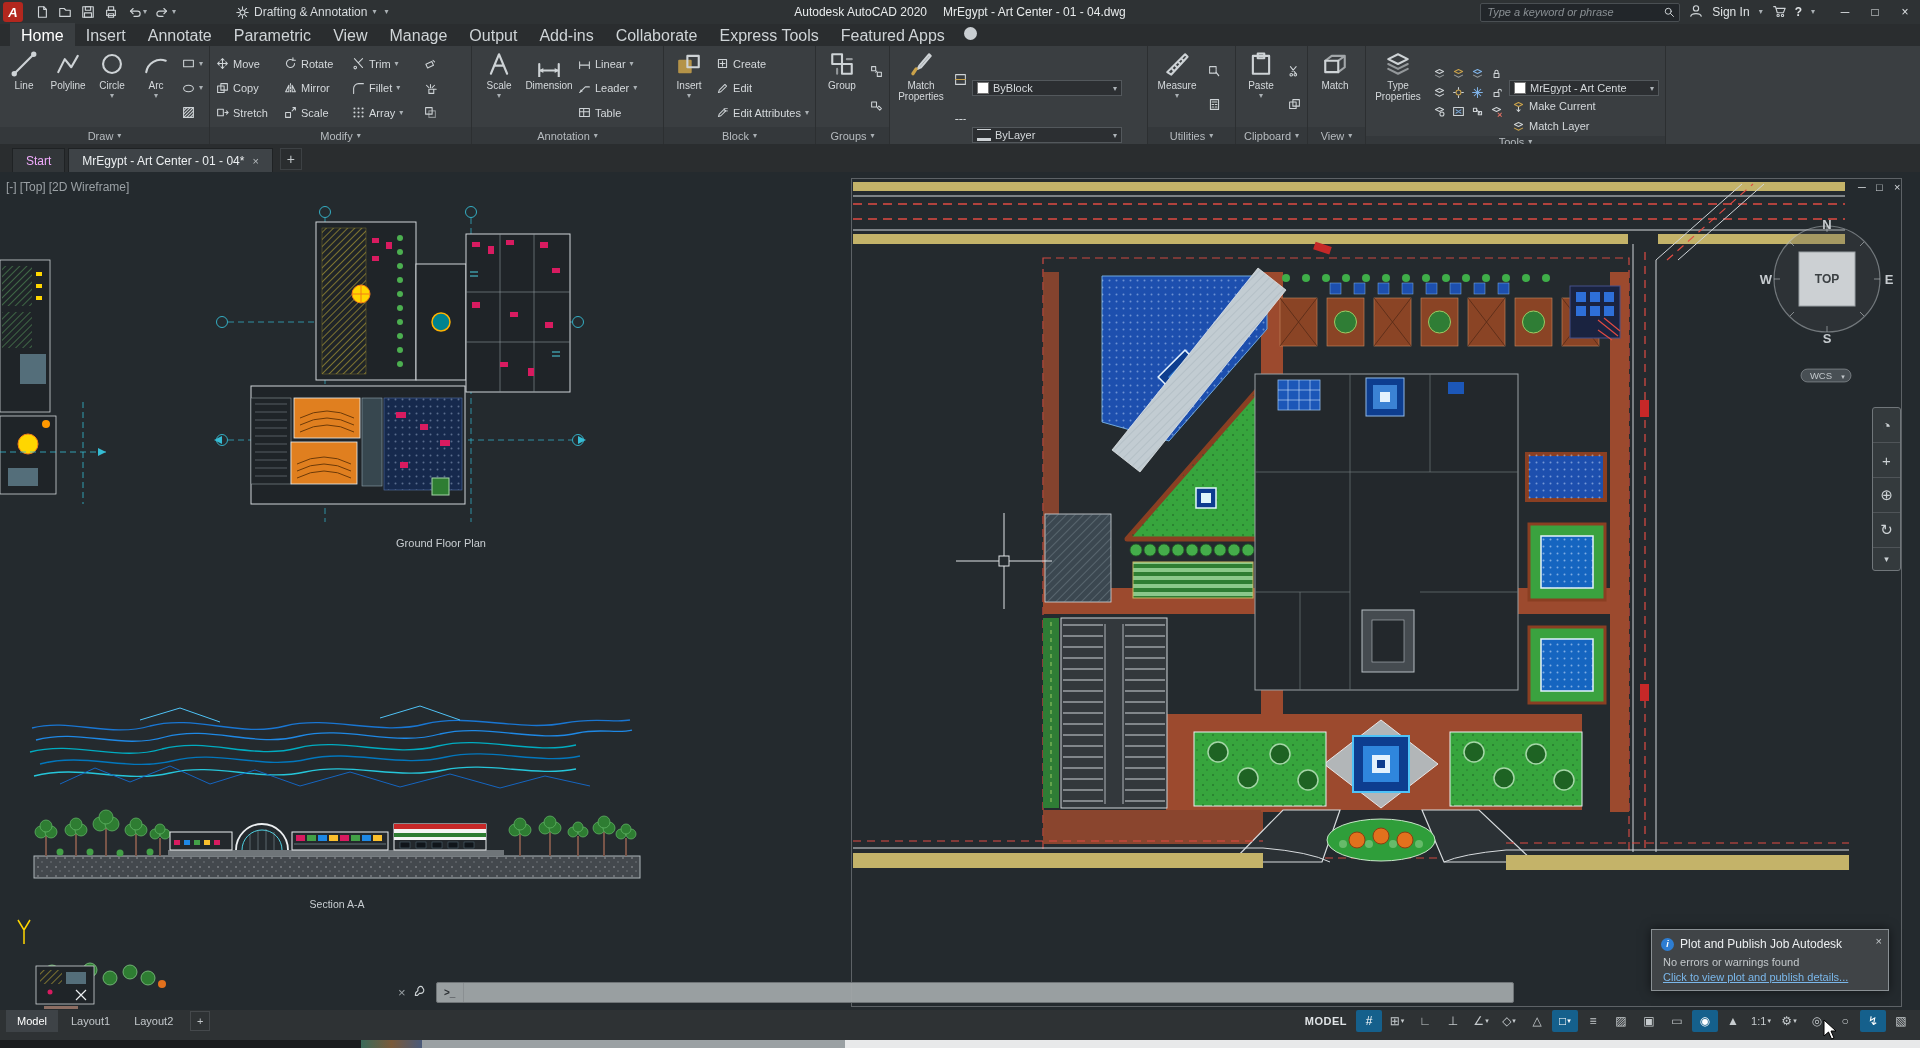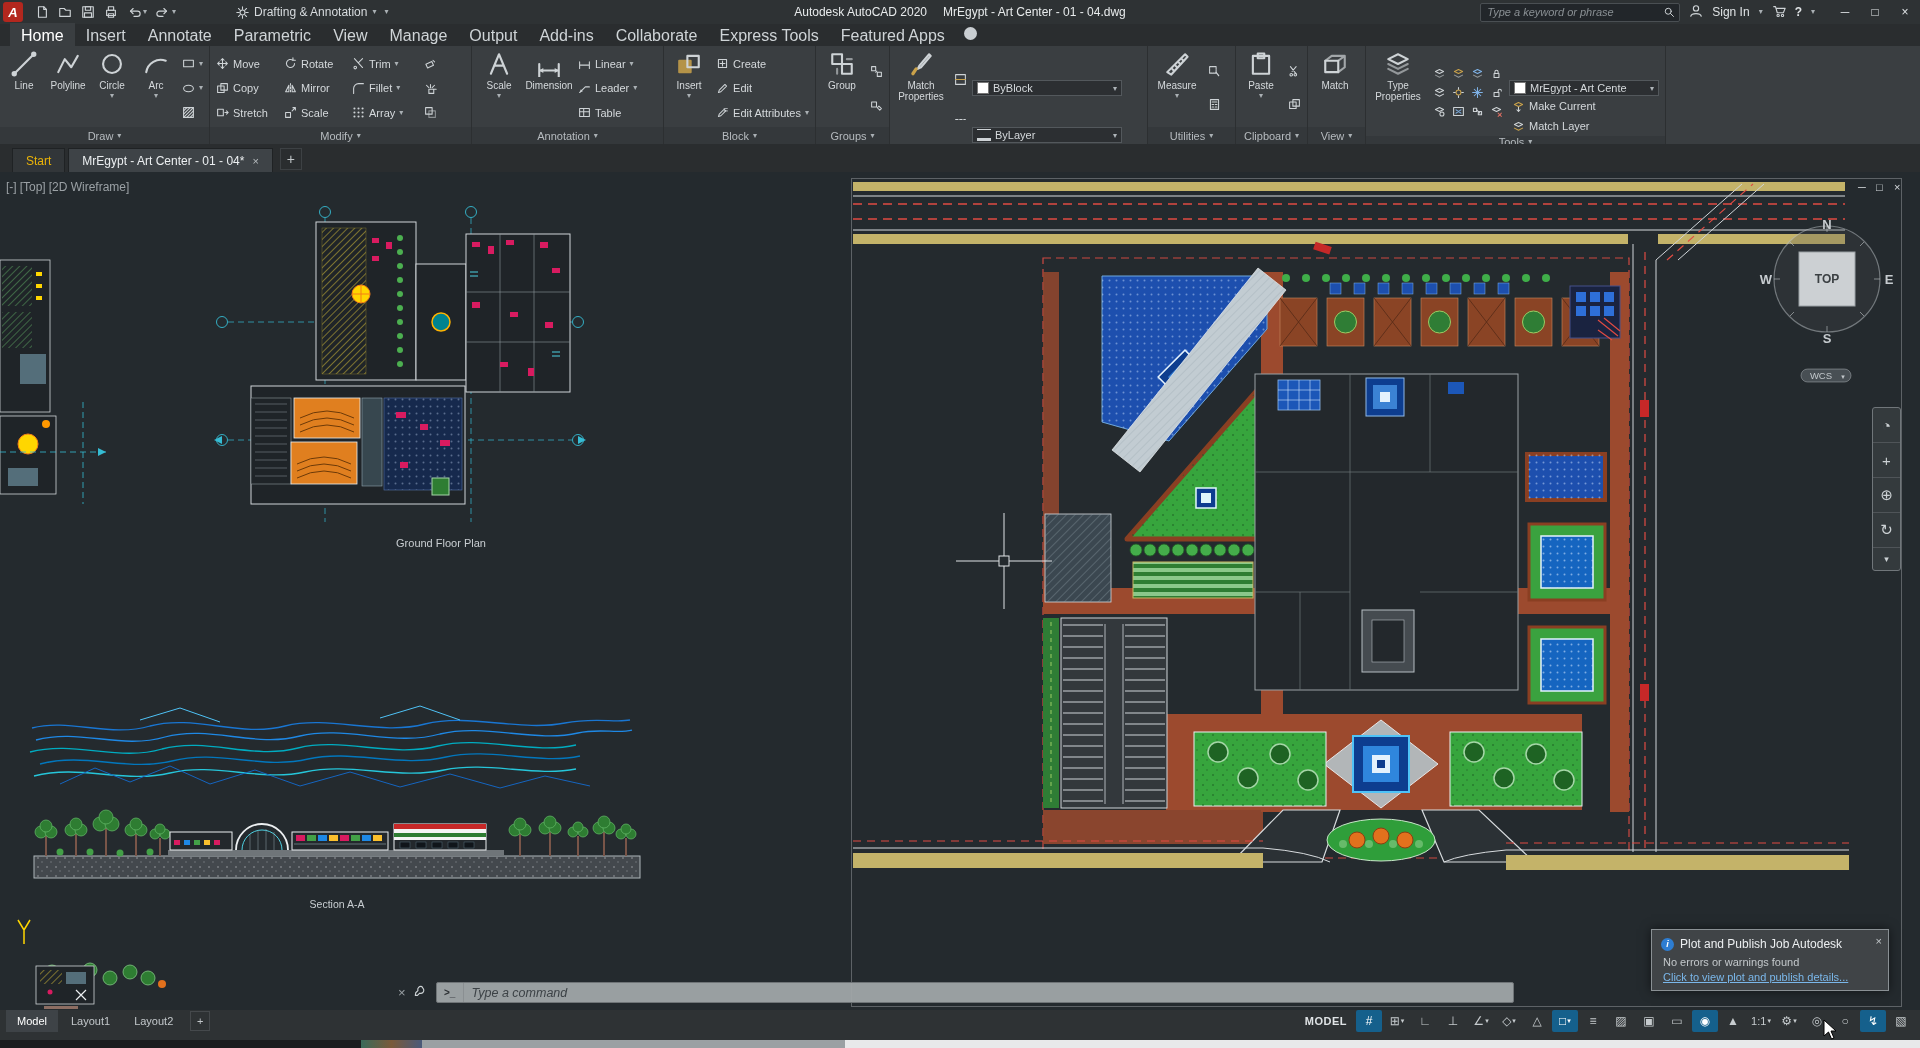--- a/index.html
+++ b/index.html
@@ -46,21 +46,21 @@
   .combo .cx{margin-left:auto;font-size:8px;color:#aeb4b8;}
   .combocol{display:flex;flex-direction:column;justify-content:space-evenly;}
   .lwglyph{width:14px;height:8px;border-top:1px solid #ced3d6;border-bottom:3px solid #ced3d6;flex:0 0 auto;}
   .ltglyph{width:14px;height:0;border-top:1px dashed #ced3d6;flex:0 0 auto;}
   .lgrid{display:grid;grid-template-columns:repeat(4,17px);grid-auto-rows:17px;gap:2px;align-content:center;margin:0 2px;}
   .lgc{display:flex;align-items:center;justify-content:center;}
   .lgc svg{width:13px;height:13px;}
   svg.ik{stroke:#ced3d6;fill:none;stroke-width:1.3;stroke-linecap:round;stroke-linejoin:round;}
   
   #filetabs{left:0;top:144px;width:1920px;height:28px;background:#2a2d2f;display:flex;align-items:flex-end;padding-left:12px;box-sizing:border-box;}
-  .ftab{height:23px;display:flex;align-items:center;gap:8px;padding:0 13px;font-size:12px;color:#eab308;background:#323639;border:1px solid #1f2224;border-bottom:none;margin-right:3px;}
+  .ftab{height:23px;display:flex;align-items:center;gap:8px;padding:0 13px;font-size:12px;color:#f0abfc;background:#323639;border:1px solid #1f2224;border-bottom:none;margin-right:3px;}
   .ftab.active{background:#3e4347;color:#eceff1;}
   .ftab .x{color:#b7bcbf;font-size:11px;}
   .newtab{width:20px;height:20px;display:flex;align-items:center;justify-content:center;color:#c3c8cb;font-size:14px;margin-left:4px;margin-bottom:2px;border:1px solid #3d4144;}
   
   #canvas{left:0;top:172px;width:1920px;height:838px;background:#242a2e;}
   #canvas svg.main{position:absolute;left:0;top:0;display:block;}
   #vplabel{position:absolute;left:6px;top:8px;font-size:12px;color:#9ba1a5;display:flex;gap:3px;}
   #navbar{position:absolute;left:1872px;top:235px;width:27px;background:rgba(55,60,64,.88);border:1px solid #70767a;border-radius:3px;display:flex;flex-direction:column;align-items:stretch;}
   .nbtn{height:34px;display:flex;align-items:center;justify-content:center;color:#ccd1d4;font-size:15px;border-bottom:1px solid rgba(120,126,130,.4);}
   .nbtn:last-child{border-bottom:none;height:22px;font-size:9px;}
@@ -1249,21 +1249,20 @@
       <div class="nbtn">▾</div>
     </div>
 
     <div id="cmdwrap">
       <span class="cmdx">×</span>
       <span class="cmdx"><svg class="ik" viewBox="0 0 16 16">
             <path d="M9 3a3.5 3.5 0 0 0-4.5 4.5L2 10l-0.5 3L4 13l2.5-2.5A3.5 3.5 0 0 0 11 6z"></path>
           </svg></span>
       <div id="cmdfield">
         <span class="cmdprompt">&gt;_</span>
-        <input placeholder="Type a command" style="">
       </div>
     </div>
 
     <div id="notif">
       <div class="ntitle">
         <span class="ninfo">i</span>
         <span>Plot and Publish Job Autodesk</span>
       </div>
       <span class="nclose">×</span>
       <div class="nbody">No errors or warnings found</div>

